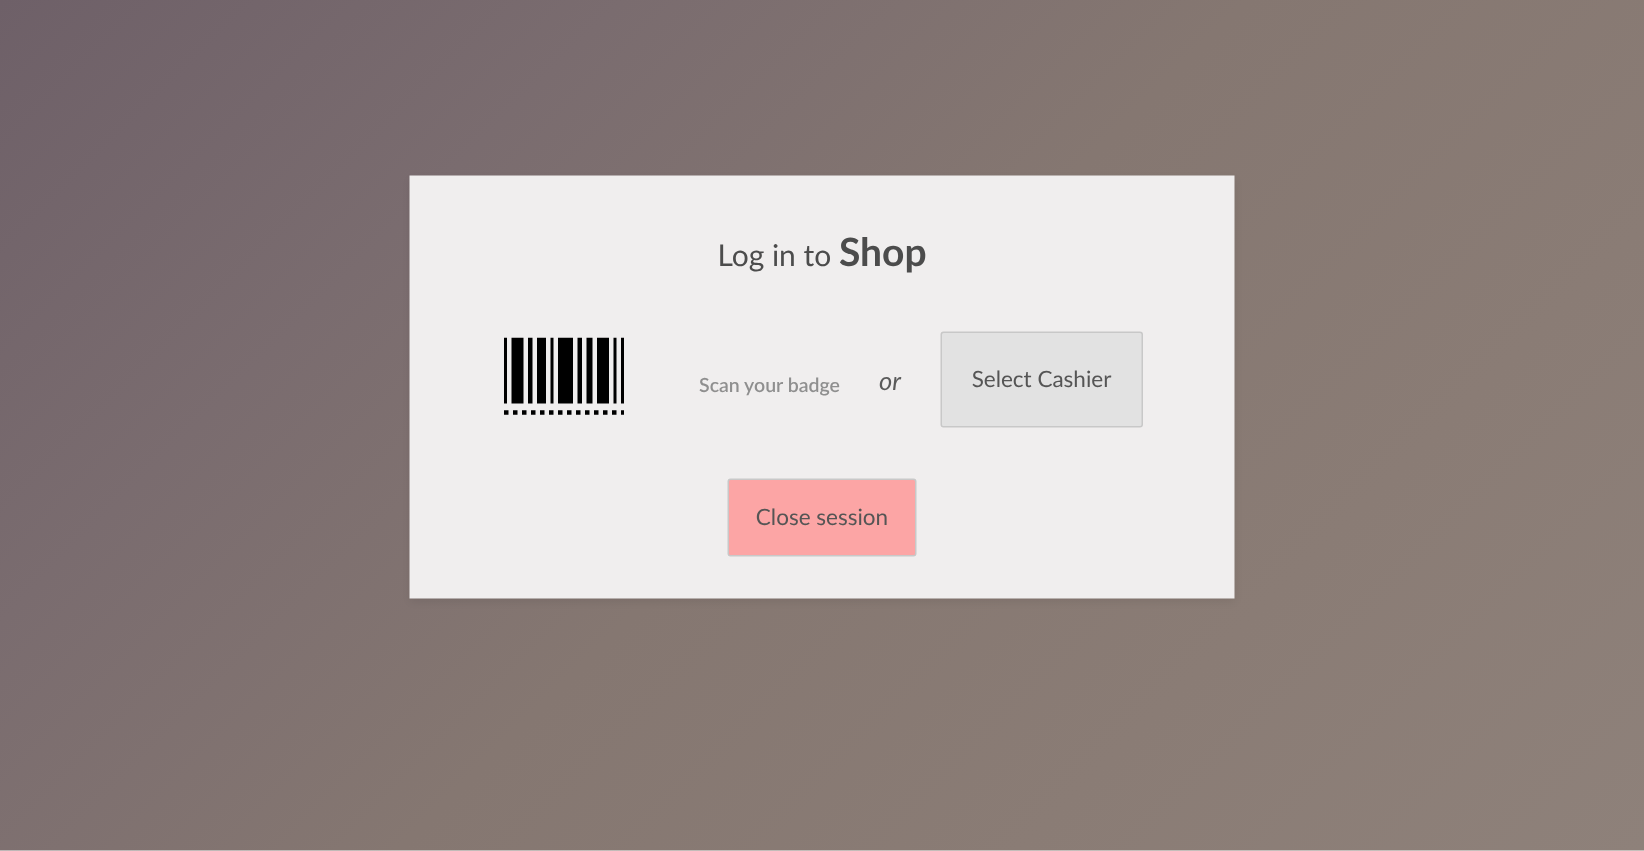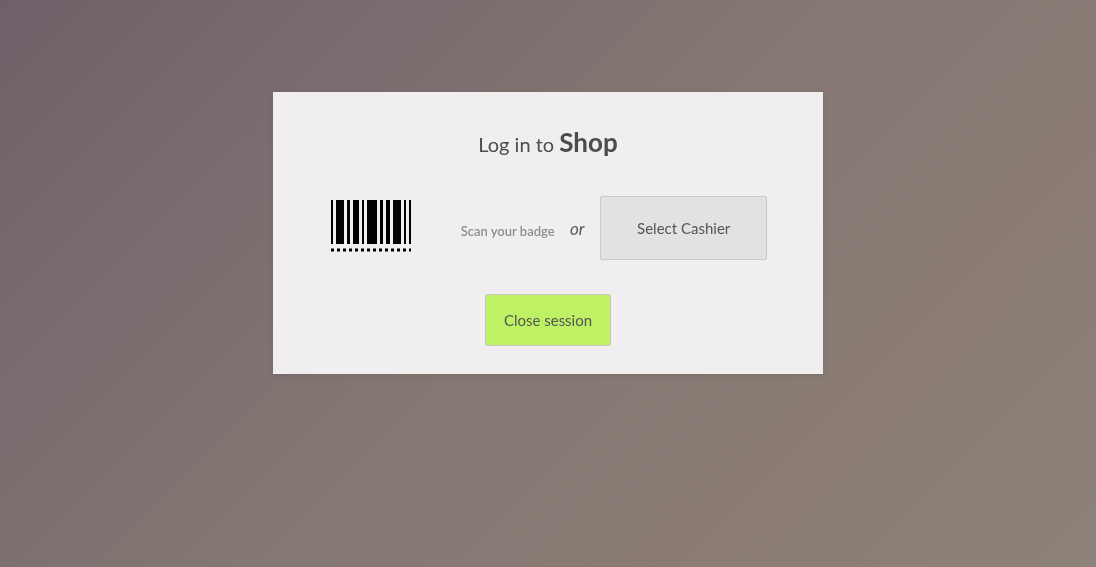--- a/index.html
+++ b/index.html
@@ -13,21 +13,21 @@
       height: 567px;
       font-family: "Lato", "Helvetica Neue", Helvetica, Arial, sans-serif;
       background: linear-gradient(135deg, #6e6068 0%, #7a6c6f 25%, #857771 50%, #8a7c75 75%, #8e817a 100%);
       display: flex;
       align-items: flex-start;
       justify-content: center;
       overflow: hidden;
     }
     
     .login-card {
-      margin-top: 92px;
+      margin-top: 117px;
       width: 550px;
       background: #f0eeee;
       padding: 28px 28px 28px 28px;
       box-shadow: 0 2px 6px rgba(0,0,0,0.08);
     }
     
     .login-title {
       text-align: center;
       color: #4c4c4c;
       font-size: 20px;
@@ -73,33 +73,33 @@
       font-style: italic;
       color: #5a5a5a;
       font-size: 17px;
     }
     
     .pos-button {
       background: #e2e2e2;
       color: #555555;
       border: 1px solid #c8c8c8;
       font-size: 15px;
-      padding: 22px 36px;
+      padding: 22px 20px;
       cursor: pointer;
       font-family: inherit;
       border-radius: 2px;
     }
     
     .close-row {
       display: flex;
       justify-content: center;
     }
     
     .close-button {
-      background: #bef264;
+      background: #fca5a5;
       color: #555555;
       border: 1px solid #c8c8c8;
       font-size: 15px;
       padding: 16px 18px;
       cursor: pointer;
       font-family: inherit;
       border-radius: 2px;
     }
   </style>
 </head>

